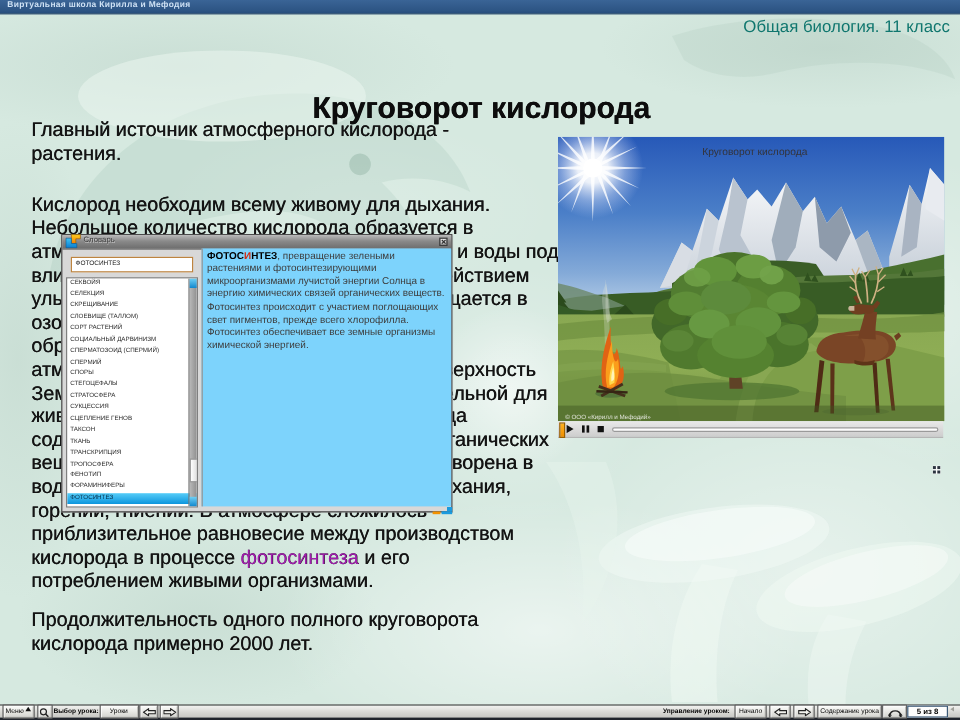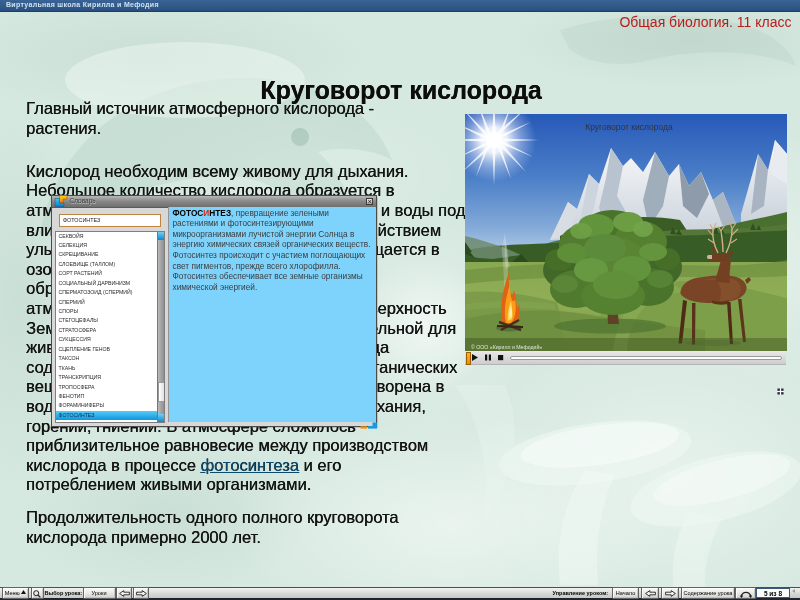--- a/index.html
+++ b/index.html
@@ -1,24 +1,24 @@
 <!DOCTYPE html>
 <html><head><meta charset="utf-8">
 <style>
 html,body{margin:0;padding:0;}
 body{width:800px;height:600px;overflow:hidden;font-family:"Liberation Sans",sans-serif;}
 #page{position:absolute;left:0;top:0;width:800px;height:600px;background:#d6e9e0;overflow:hidden;}
 #bgdecor{position:absolute;left:0;top:0;width:800px;height:600px;}
 #topbar{position:absolute;left:0;top:0;width:800px;height:10.5px;background:linear-gradient(#3a6496,#2d5584 80%,#274e7c);border-bottom:1px solid #1c3f66;}
 #topbar span{position:absolute;left:6px;top:1px;font-size:7px;font-weight:bold;color:#cfe2f5;letter-spacing:0.3px;}
-#course{position:absolute;top:14px;right:8.5px;font-size:14px;color:#b91c1c;}
+#course{position:absolute;top:14px;right:8.5px;font-size:14px;color:#0f766e;}
 #title{position:absolute;left:0;top:76px;width:802px;text-align:center;font-size:25px;font-weight:bold;color:#0d0d0d;text-shadow:0.3px 0 0 #0d0d0d;}
 #maintext{position:absolute;left:26px;top:0;width:480px;font-size:16.5px;line-height:19.6px;color:#141414;text-shadow:0.3px 0 0 #141414;}
 #maintext .p{position:absolute;left:0;white-space:nowrap;}
-.lnk{color:#0c4a6e;text-decoration:underline;margin-top:28px;}
+.lnk{color:#a21caf;margin-top:28px;}
 
 #vid{position:absolute;left:465px;top:114px;width:322px;height:237px;}
 #vctrl{position:absolute;left:465px;top:351px;width:321px;height:13px;background:linear-gradient(#e9e9e9,#cdcdcd);border-bottom:1px solid #b5b5b5;}
 #vorange{position:absolute;left:1px;top:0.5px;width:2.6px;height:11.5px;background:linear-gradient(#ffb220,#ef8e00);border:0.5px solid #9a5f00;}
 #vtrack{position:absolute;left:45px;top:4.8px;width:270px;height:2.6px;background:#fdfdfd;border:1px solid #9a9a9a;border-radius:2px;}
 #mvhandle{position:absolute;left:777px;top:387.5px;width:7px;height:7px;}
 
 #dlg{position:absolute;left:50.5px;top:194.5px;width:324px;height:230.5px;background:#d8d8d8;border:1px solid #4a4a4a;box-shadow:0.5px 0.5px 1px rgba(0,0,0,0.15);}
 #dlgtitle{position:absolute;left:0;top:0;width:100%;height:11px;background:linear-gradient(#b8b8b8,#8a8a8a 45%,#6e6e6e);border-bottom:1px solid #5a5a5a;}
 #dlgtitle span{position:absolute;left:18px;top:1.5px;font-size:6.5px;color:#3f3f3f;text-shadow:0.5px 0.8px 0 rgba(255,255,255,0.5);}

